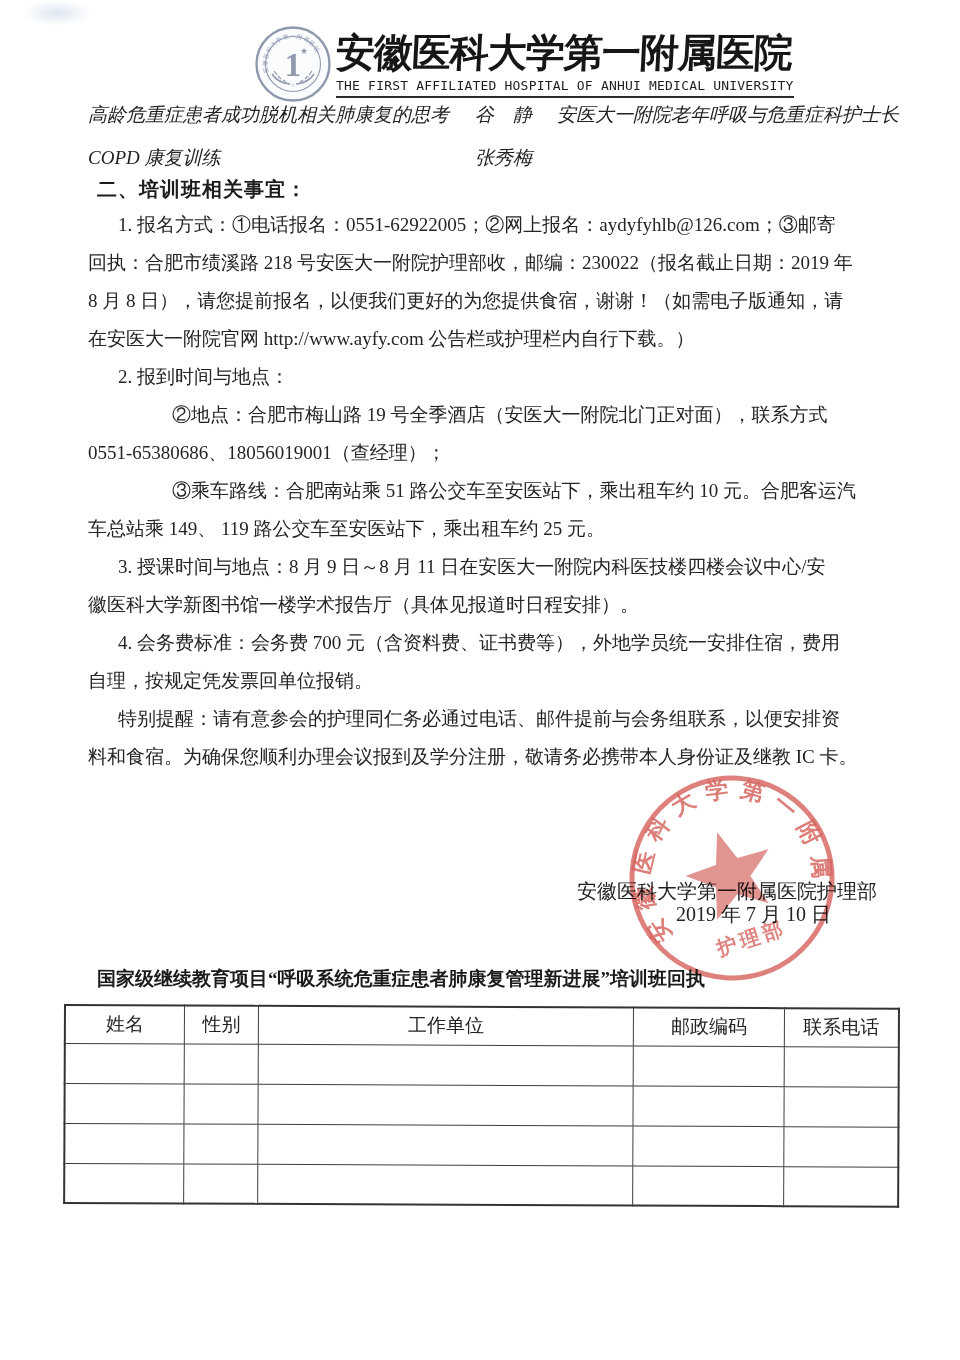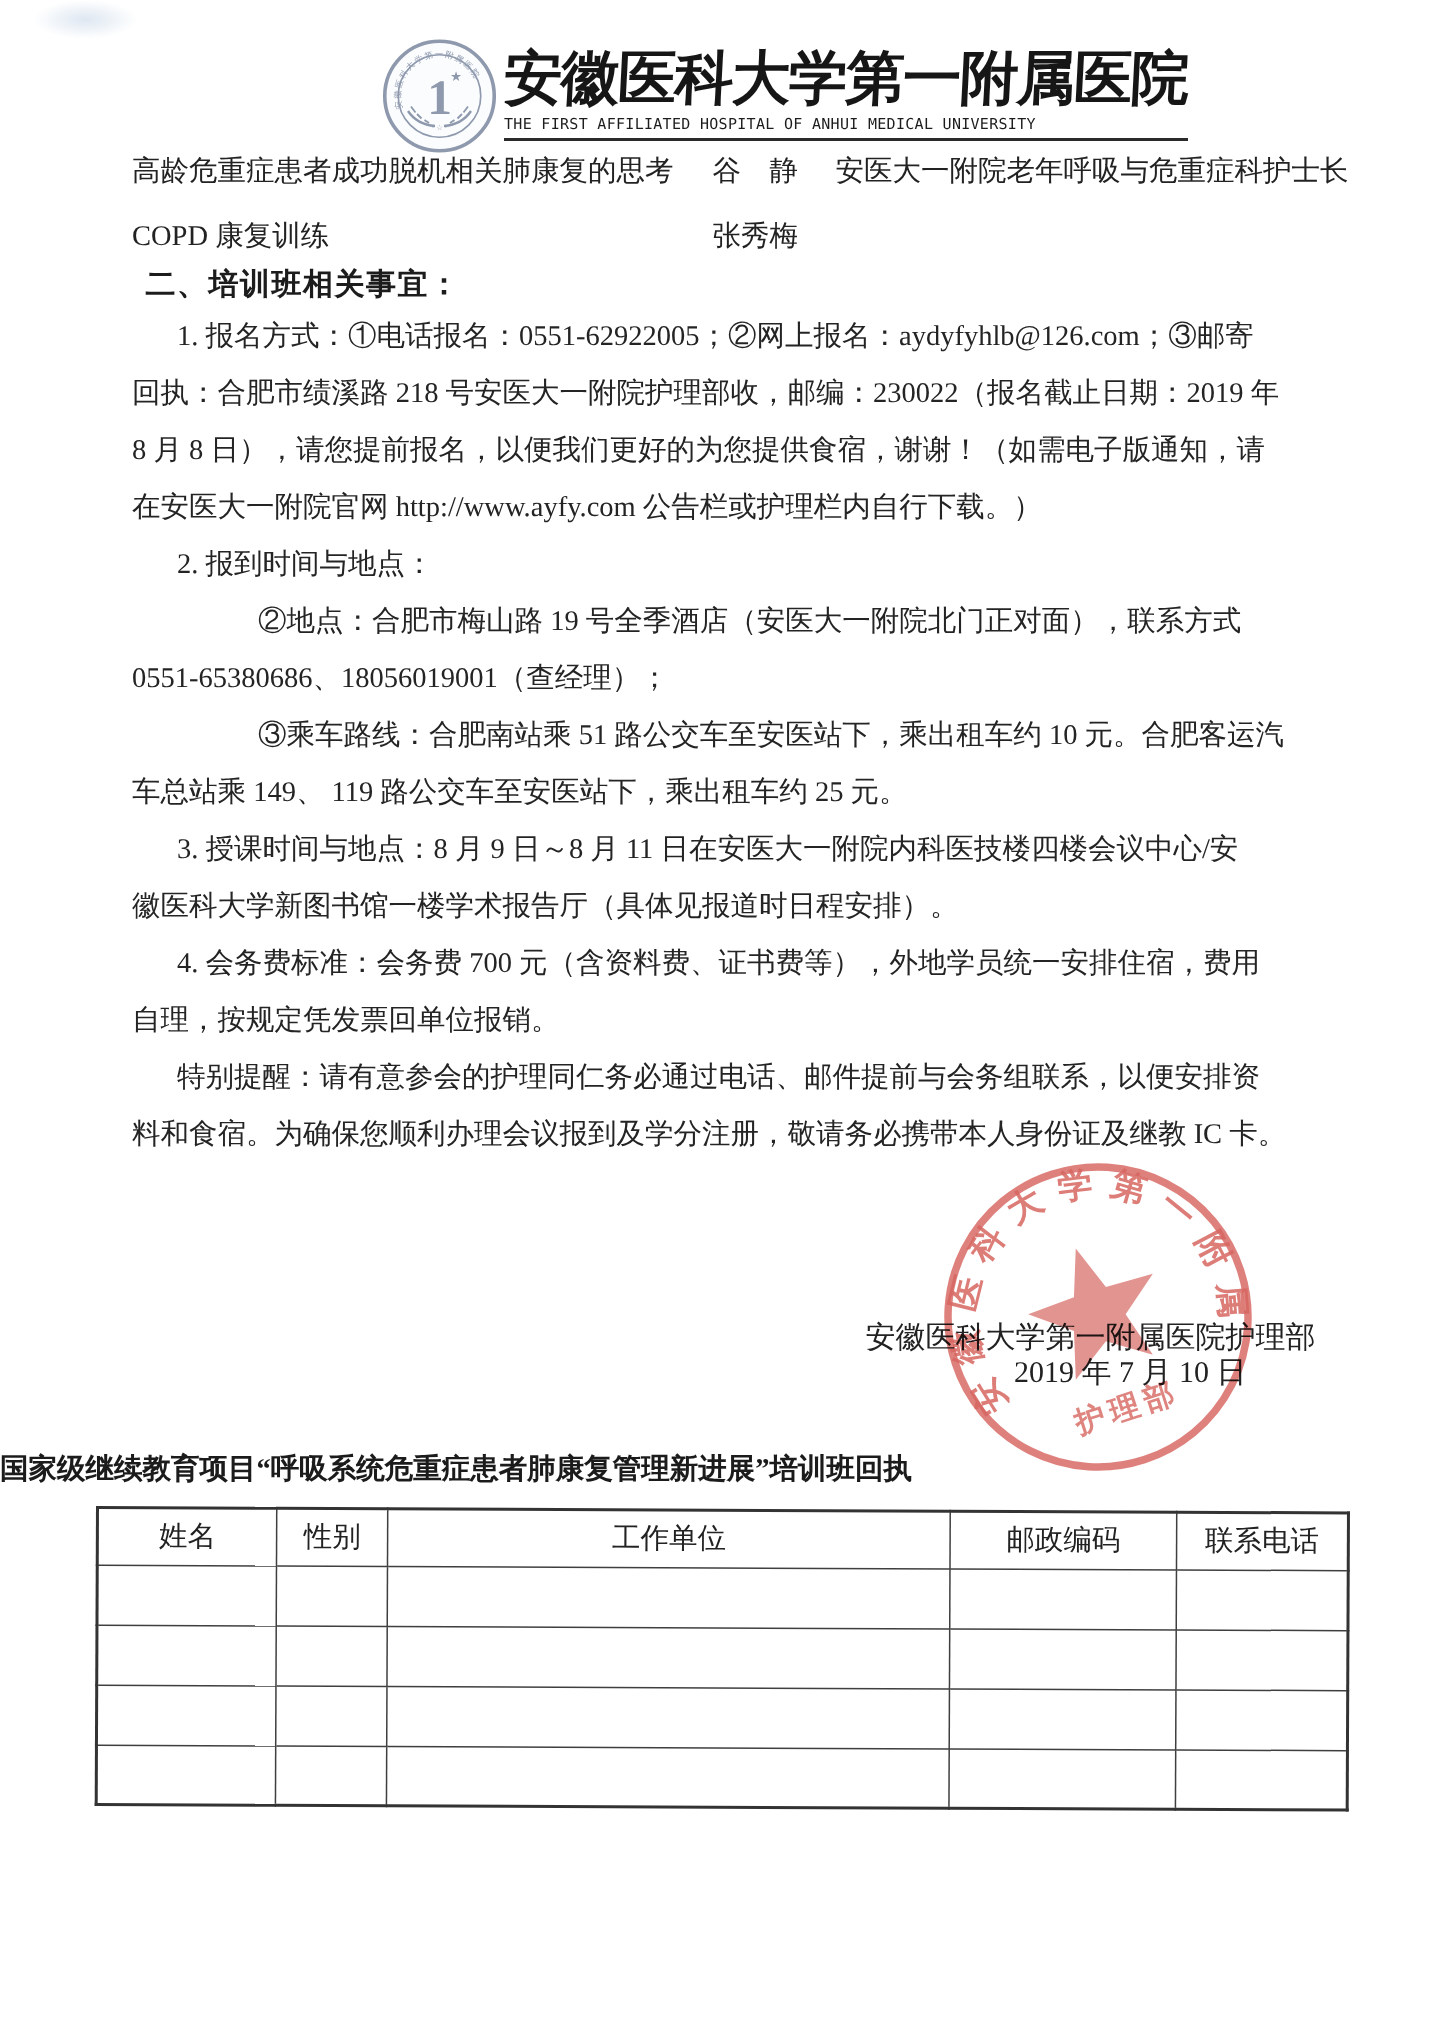--- a/index.html
+++ b/index.html
@@ -16,49 +16,49 @@
   
   .doc-header{ position:absolute; left:248px; top:24px; display:flex; align-items:flex-start; }
   .logo{ width:90px; height:80px; flex:0 0 auto; }
   .header-text{ margin-left:-2px; }
   .hospital-zh{
     font-size:39px; font-weight:bold; letter-spacing:-1px; color:#161616;
     line-height:46px; margin-top:6px; transform:skewX(-3deg); white-space:nowrap;
   }
   .hospital-en{
     font-family:"DejaVu Sans Mono","Liberation Mono",monospace;
-    font-size:10px; letter-spacing:.2px; color:#1d1d1d; white-space:nowrap;
+    font-size:13px; letter-spacing:.2px; color:#1d1d1d; white-space:nowrap;
     padding-bottom:3px; border-bottom:2px solid #2a2a2a; margin-top:2px;
   }
   
   .lectures{
     position:absolute; left:88px; top:103px; width:812px;
     display:grid; grid-template-columns:387px 82px auto; grid-auto-rows:43px;
-    font-size:19px; line-height:23px;
+    font-size:19px; line-height:23px;font-style:italic;
   }
   .lectures .cell{ white-space:nowrap; }
   
   .section-heading{
     position:absolute; left:97px; top:176px; font-size:20px; font-weight:bold;
     letter-spacing:1px; color:#1c1c1c; white-space:nowrap;text-align:right;
   }
   
   .body-block{ position:absolute; left:88px; top:206px; width:808px; }
   .bline{ height:38px; line-height:38px; font-size:19px; white-space:nowrap; color:#242424; }
   .ind1{ padding-left:30px; }
   .ind2{ padding-left:84px; }
   
   .sig-org{ position:absolute; left:577px; top:862px; font-size:20px; white-space:nowrap; z-index:1;margin-top:16px; }
   .sig-date{ position:absolute; left:676px; top:901px; font-size:20px; white-space:nowrap; z-index:1; }
   
   .stamp{ position:absolute; left:618px; top:764px; width:228px; height:228px;
           z-index:2; mix-blend-mode:multiply; opacity:.85; }
   
   .form-title{
-    position:absolute; top:966px; left:0; width:802px; 
+    position:absolute; top:966px; left:0; width:802px; text-align:center;
     font-size:19px; font-weight:bold; color:#1b1b1b; white-space:nowrap;
   }
   table.return-table{
     position:absolute; left:64px; top:1004px; width:836px;
     border-collapse:collapse; transform:rotate(.25deg); transform-origin:top left;
   }
   .return-table th,.return-table td{
     border:1.6px solid #3f3f3f; font-weight:normal; font-size:19px; color:#222;
     text-align:center; vertical-align:middle; background:transparent;
   }

